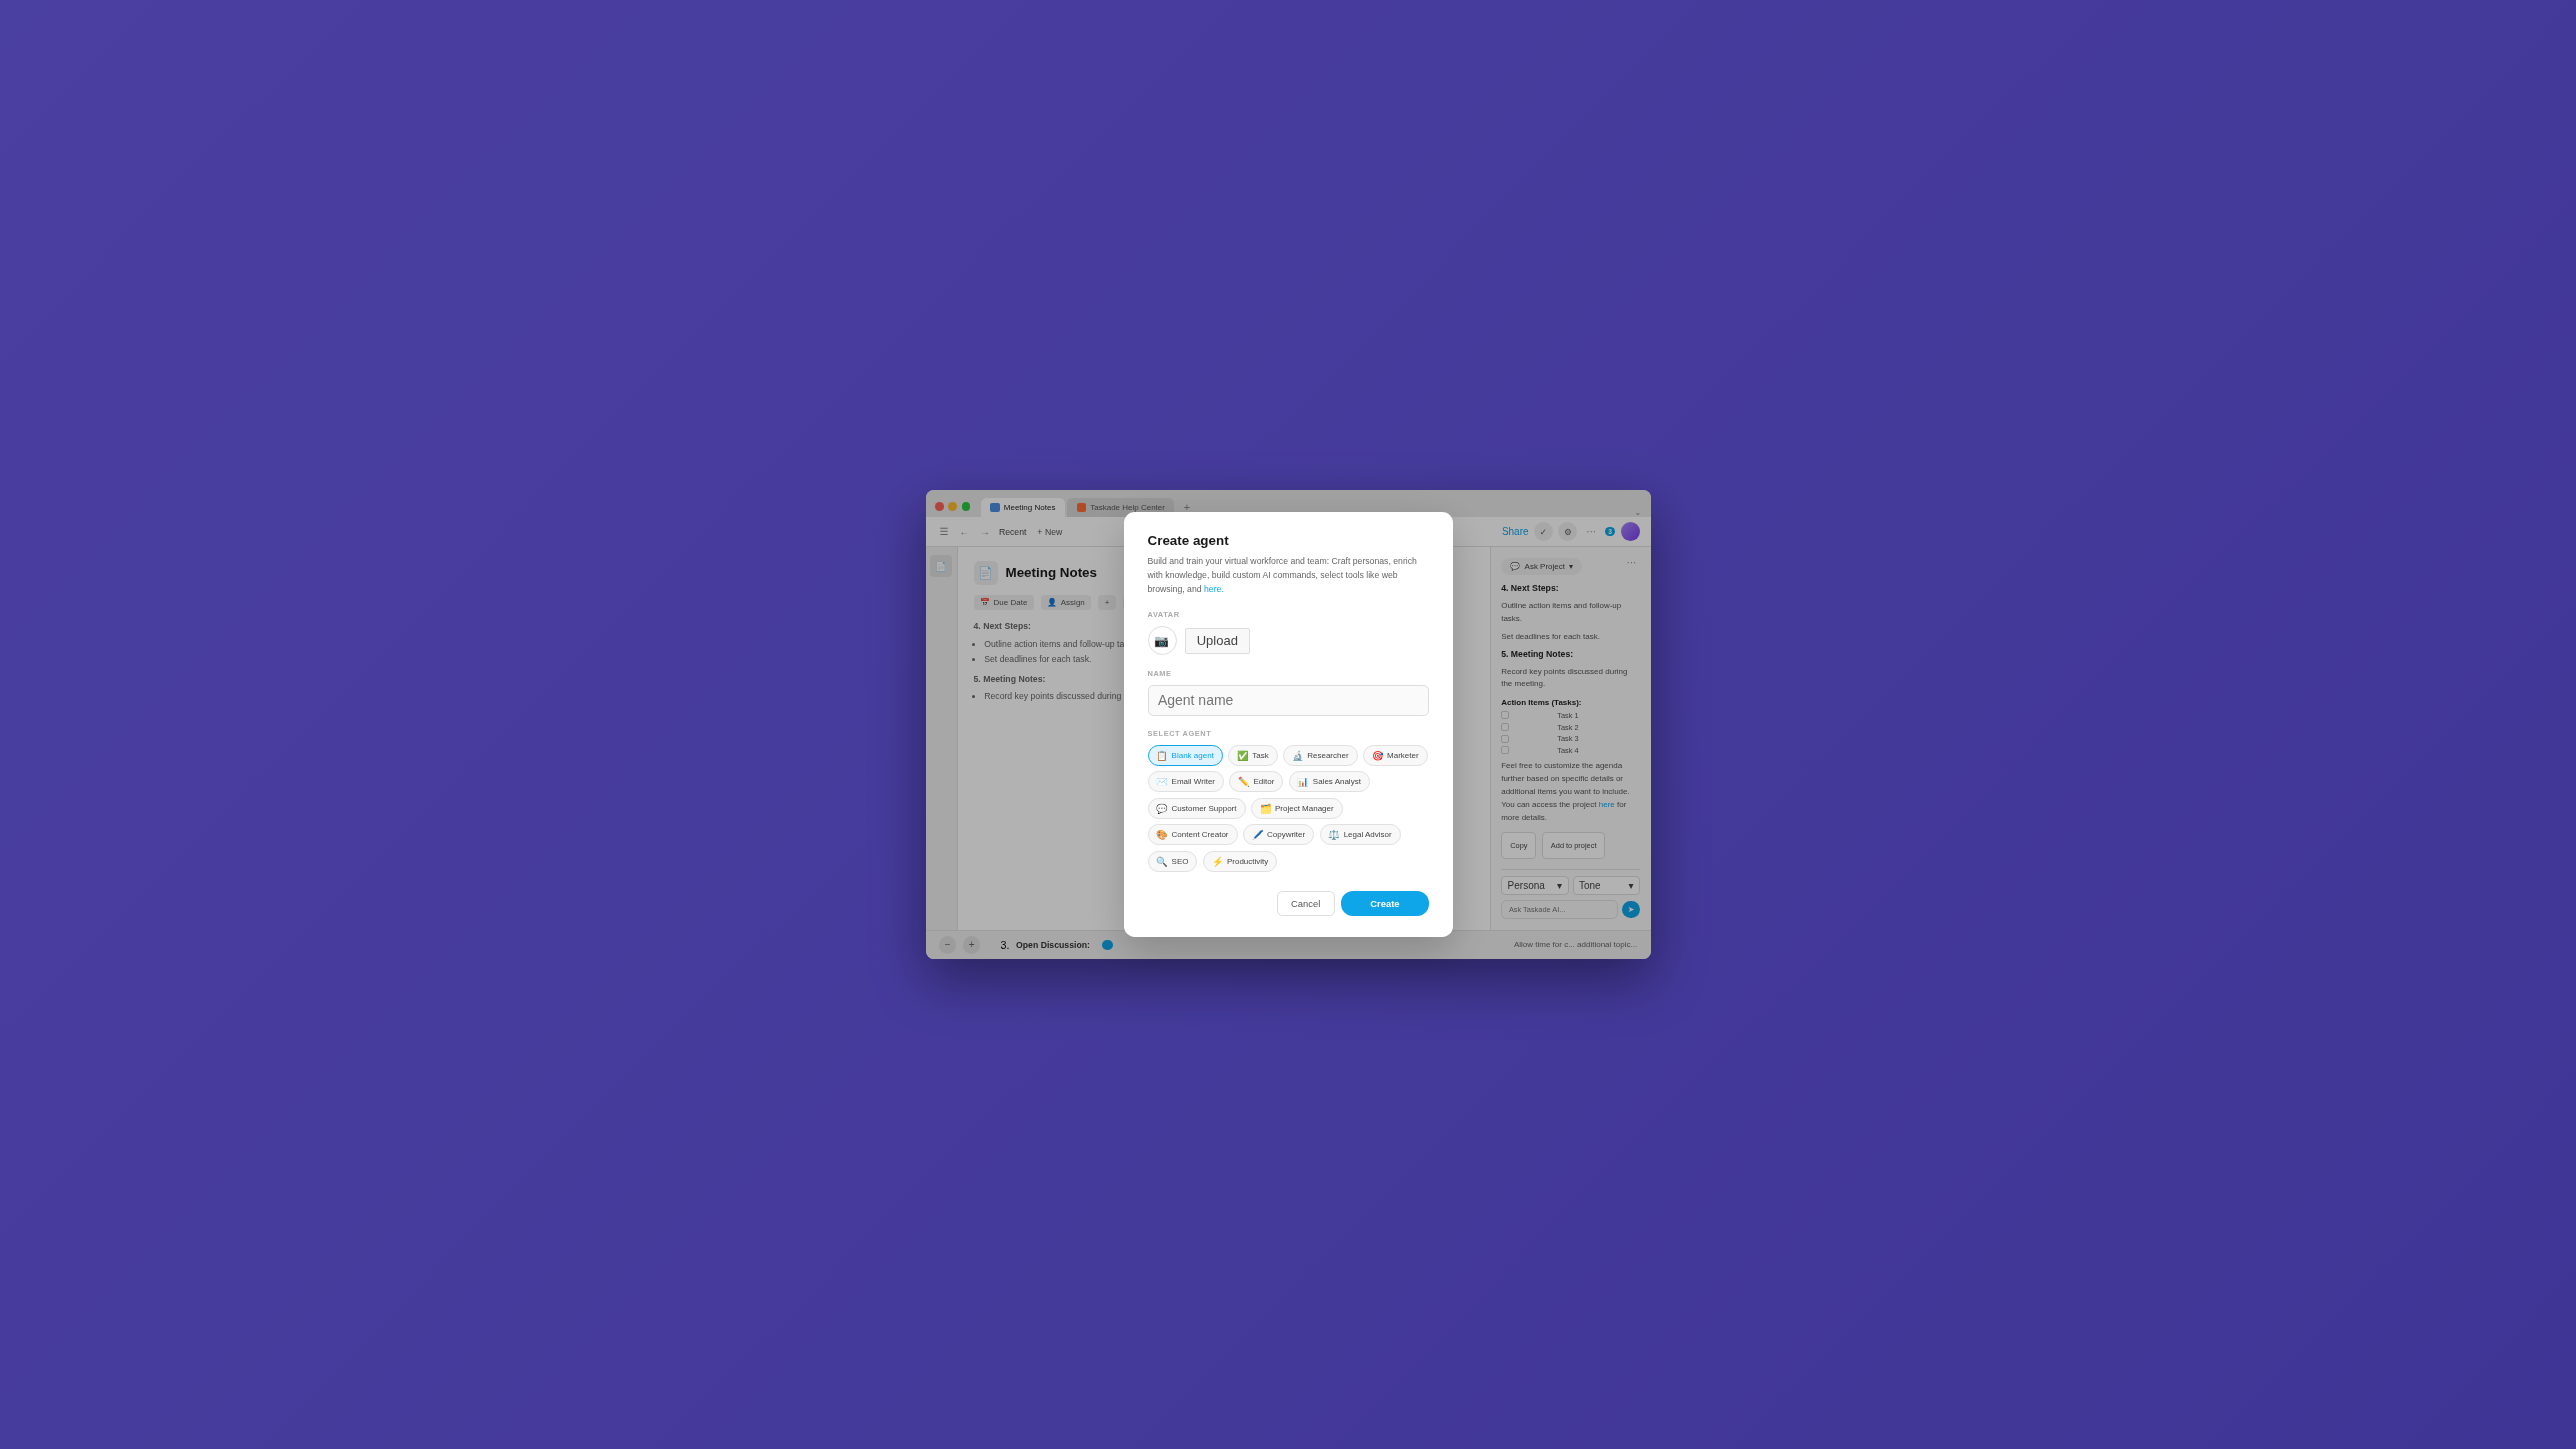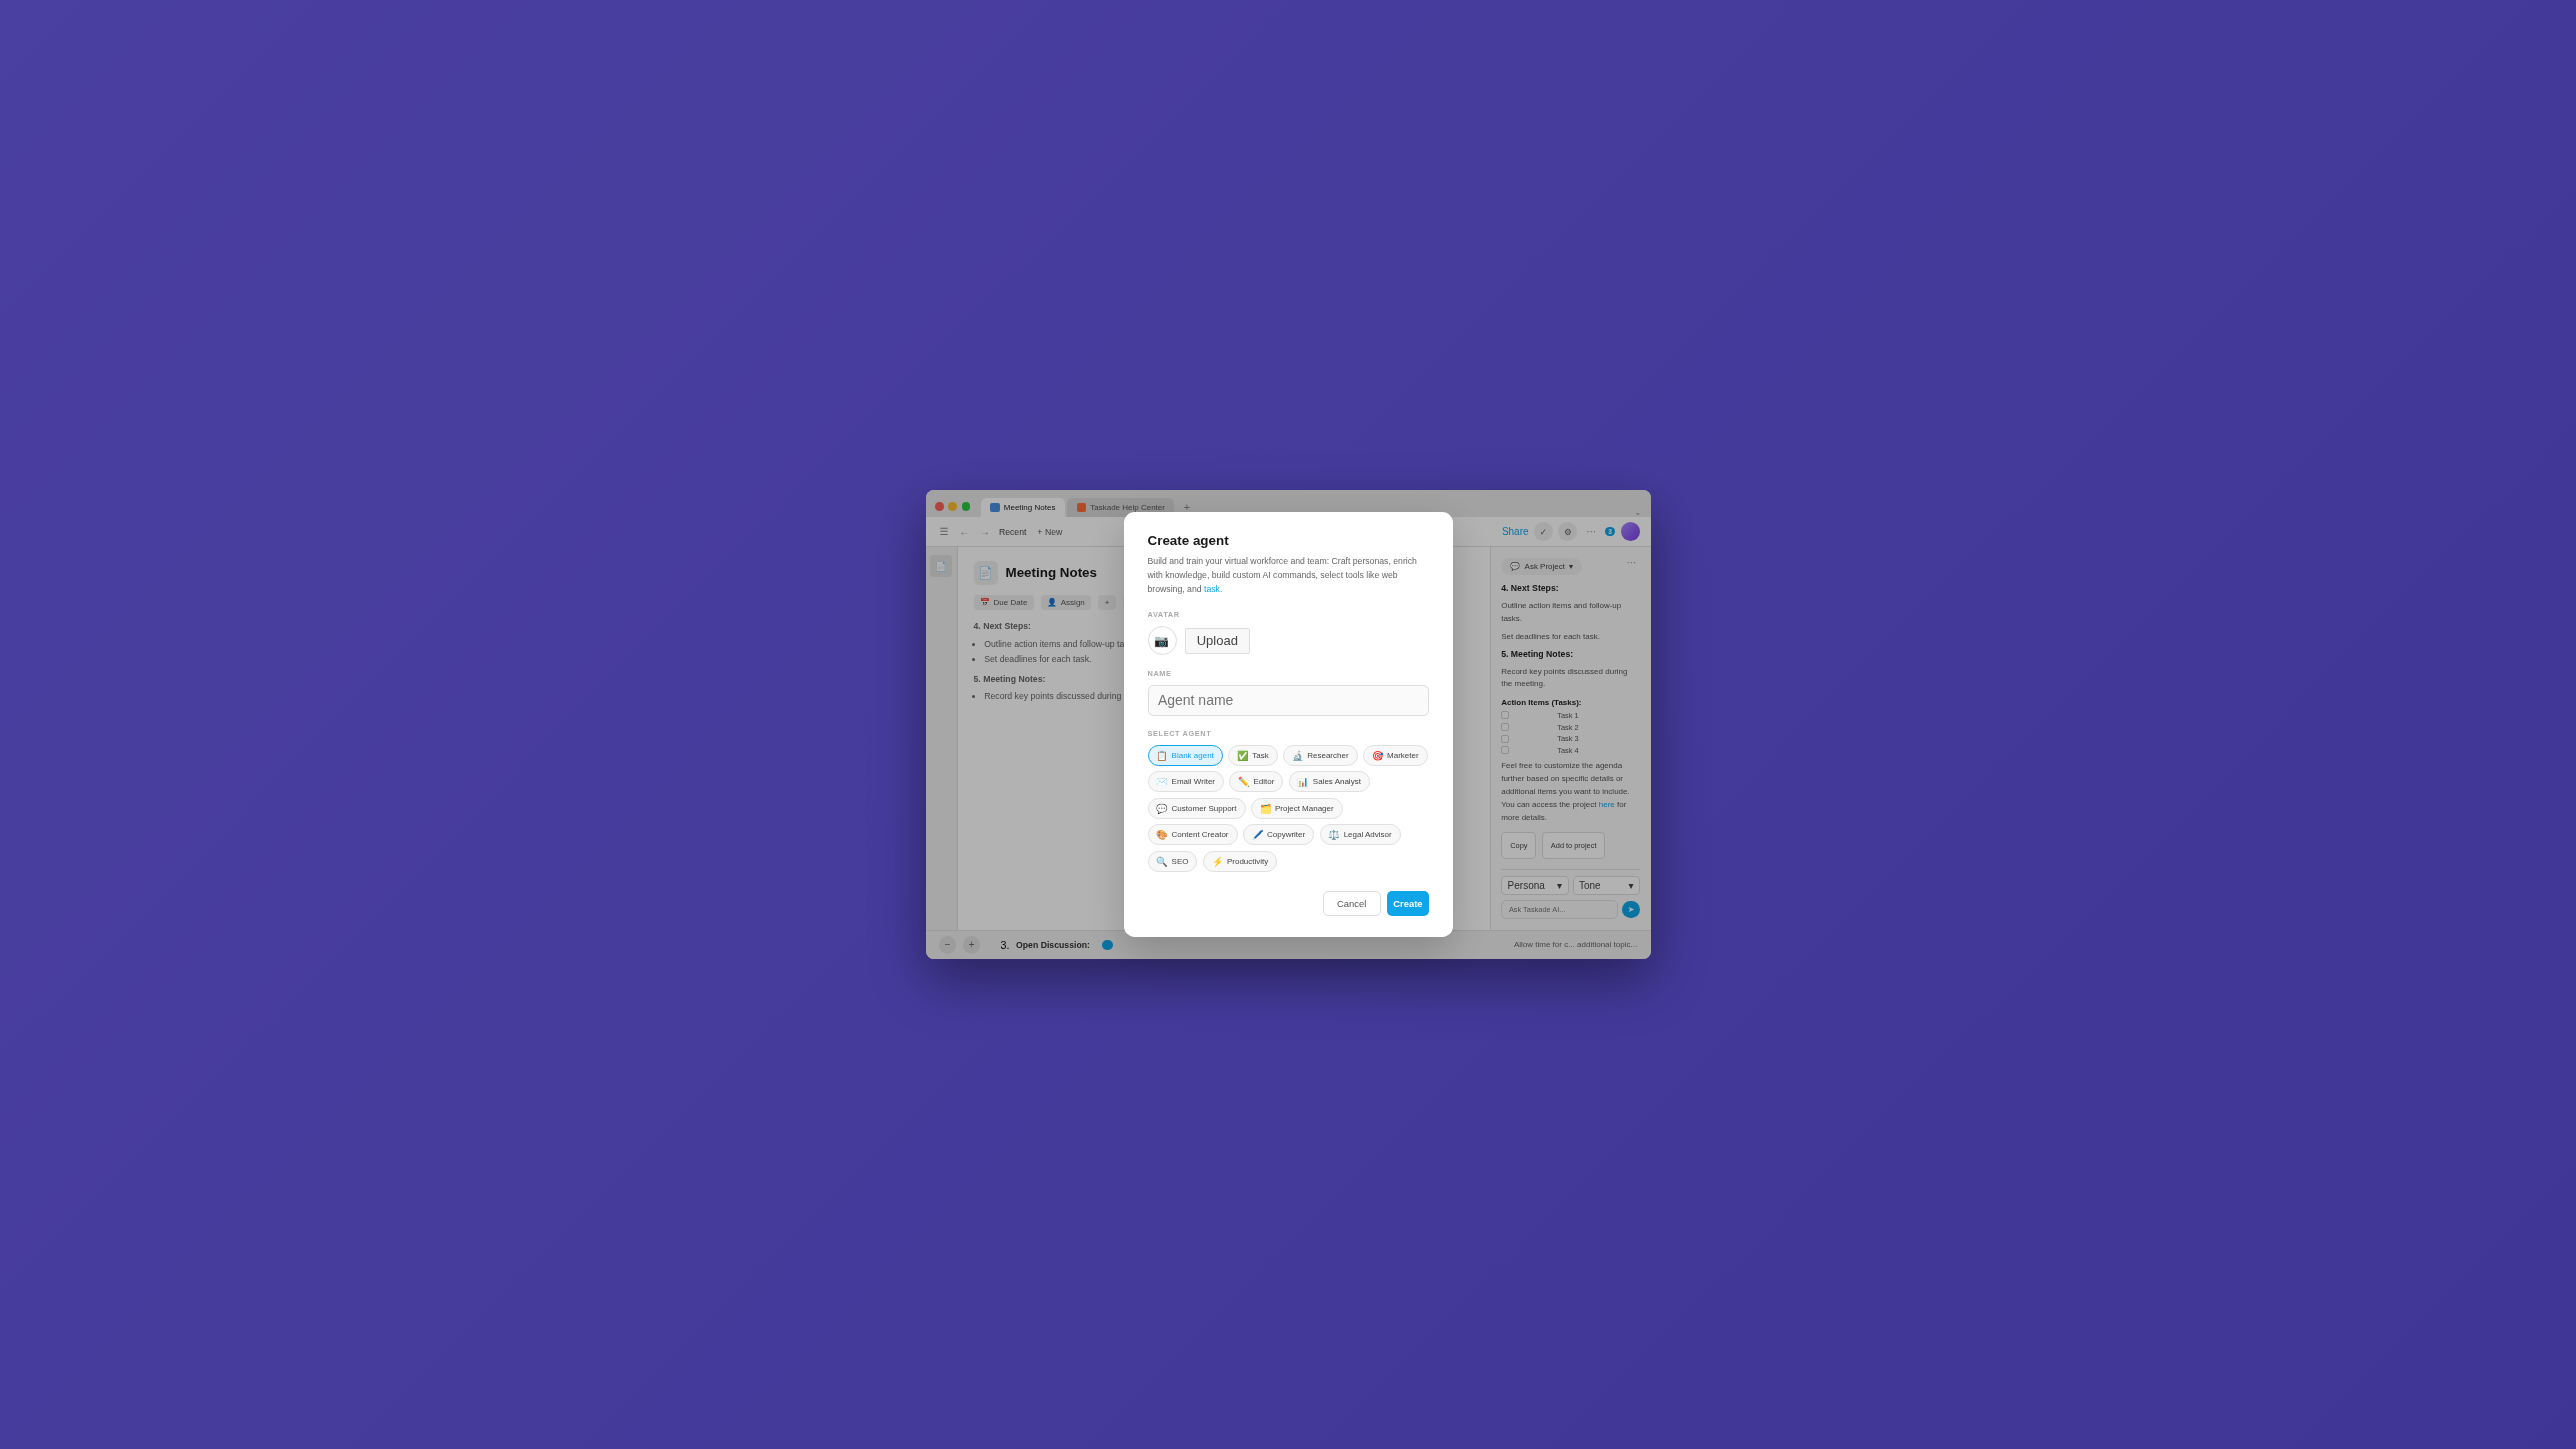--- a/index.html
+++ b/index.html
@@ -549,22 +549,22 @@
     .cancel-btn {
       padding: 6px 13.4px;
       border-radius: 5.4px;
       border: 0.7px solid #ddd;
       background: white;
       font-size: 9.4px;
       color: #555;
       cursor: pointer;
     }
     .create-btn {
-      padding: 6px 6px;
-      border-radius: 5px;
+      padding: 6px 29px;
+      border-radius: 12px;
       border: none;
       background: #0ea5e9;
       font-size: 9.4px;
       color: white;
       font-weight: 600;
       cursor: pointer;
     }
   </style>
 </head>
 <body>
@@ -741,21 +741,21 @@
     <div class="discussion-dot"></div>
     <span class="allow-time">Allow time for c... additional topic...</span>
   </div>
 </div>
 
 <div class="modal-overlay">
   <div class="modal">
     <div class="modal-title">Create agent</div>
     <div class="modal-desc">
       <span>Build and train your virtual workforce and team: Craft personas, enrich with knowledge, build custom AI commands, select tools like web browsing, and </span>
-      <a href="#">task.</a>
+      <a href="#">here.</a>
     </div>
 
     <div class="modal-section-label">AVATAR</div>
     <div class="avatar-row">
       <div class="avatar-upload-circle">
         <span>📷</span>
       </div>
       <button class="upload-btn">Upload</button>
     </div>
 

